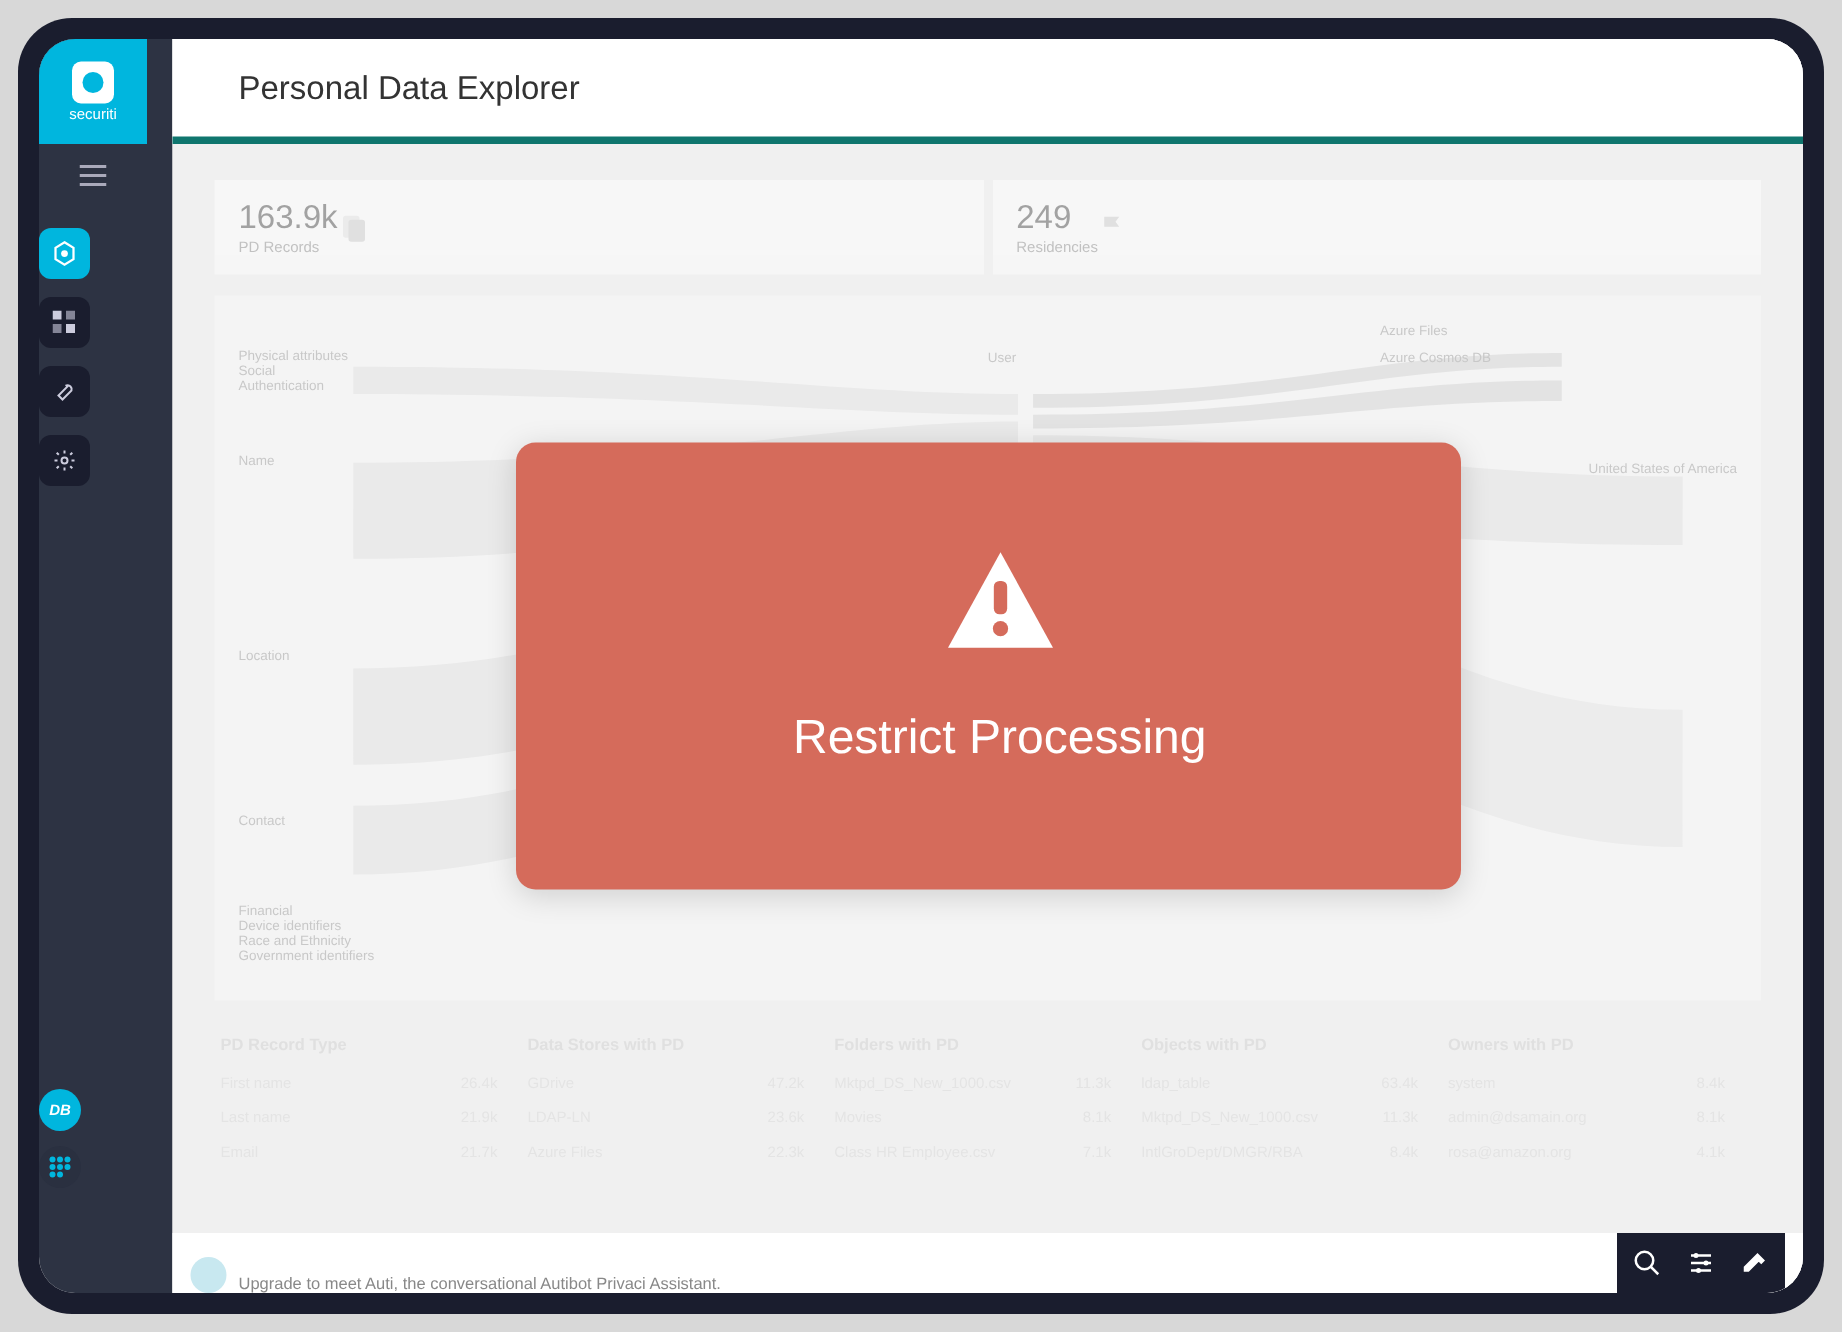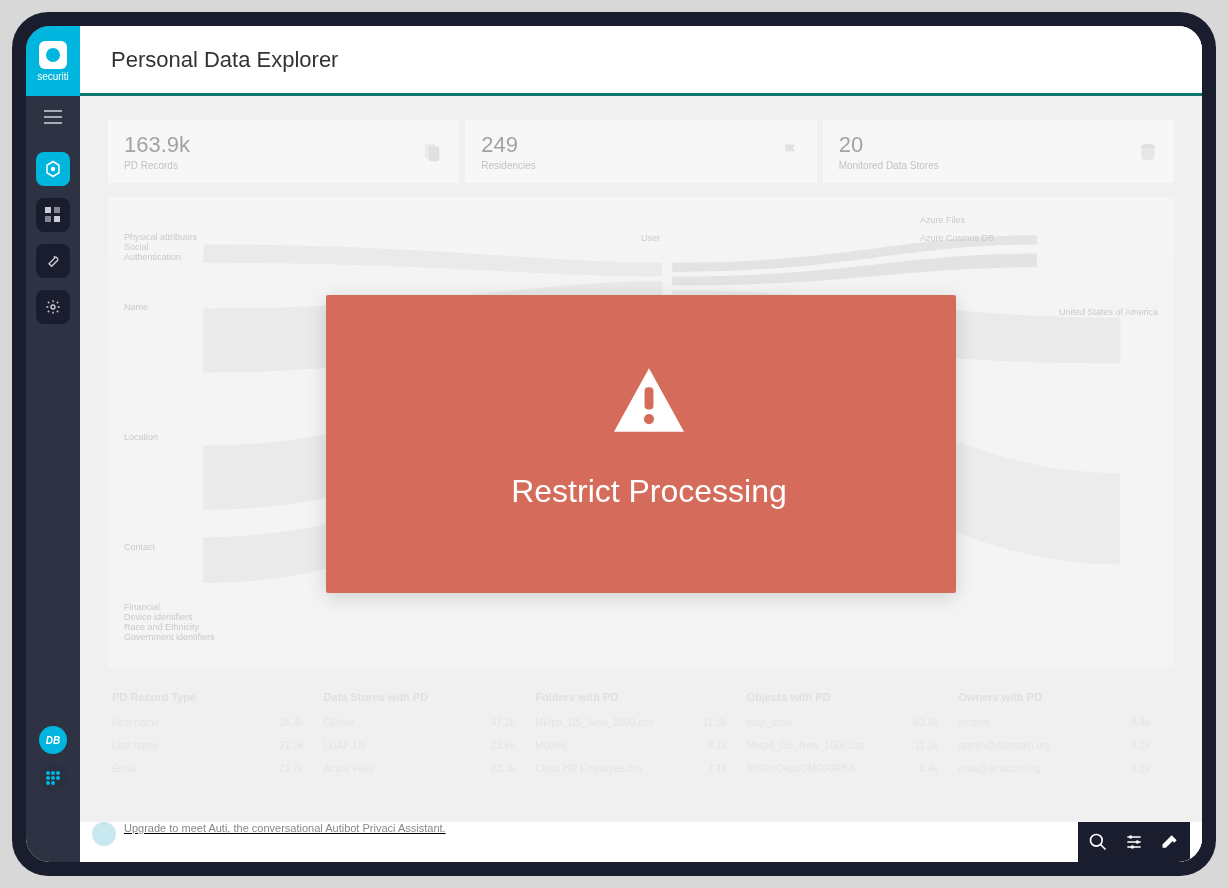--- a/index.html
+++ b/index.html
@@ -22,25 +22,25 @@
 .screen {
   width: 100%;
   height: 100%;
   background: #f0f0f0;
   border-radius: 24px;
   overflow: hidden;
   display: flex;
   position: relative;
 }
 .sidebar {
-  width: 54px;
+  width: 89px;
   background: #2d3343;
   display: flex;
   flex-direction: column;
-  align-items: center;
+  align-items: flex-start;
   padding-top: 0;
   flex-shrink: 0;
 }
 .logo-box {
   width: 72px;
   height: 70px;
   background: #00b6de;
   display: flex;
   flex-direction: column;
   align-items: center;
@@ -125,22 +125,22 @@
   display: flex;
   flex-direction: column;
   background: #f0f0f0;
   position: relative;
 }
 .header {
   height: 70px;
   background: #fff;
   display: flex;
   align-items: center;
-  padding: 0 31px;
-  border-bottom: 3px solid #0f766e;
+  padding: 0 44px;
+  border-bottom: 5px solid #0f766e;
 }
 .header h1 {
   font-size: 22px;
   font-weight: 400;
   color: #333;
 }
 .dashboard {
   flex: 1;
   padding: 24px 28px 0 28px;
   opacity: 0.45;
@@ -149,21 +149,21 @@
 .stat-cards {
   display: flex;
   gap: 6px;
 }
 .stat-card {
   flex: 1;
   background: #fff;
   padding: 12px 16px;
   display: flex;
   align-items: center;
-  justify-content: space-between;
+  justify-content: flex-start;
 }
 .stat-value { font-size: 22px; font-weight: 500; color: #444; }
 .stat-label { font-size: 10px; color: #888; margin-top: 2px; }
 .stat-icon { color: #ccc; }
 .sankey-area {
   margin-top: 14px;
   background: #fafafa;
   height: 470px;
   position: relative;
   padding: 20px 12px;
@@ -222,23 +222,22 @@
 .table-row > div { flex: 1; display: flex; gap: 6px; align-items: center; }
 .table-row .val { margin-left: auto; padding-right: 20px; }
 .footer-bar {
   position: absolute;
   bottom: 0;
   left: 0;
   right: 0;
   height: 40px;
   background: #fff;
   display: flex;
-  align-items: flex-start;
+  align-items: flex-end;
   padding: 0 12px;
-  text-decoration: underline;
 }
 .chat-bubble {
   width: 24px; height: 24px;
   background: #c8e8f0;
   border-radius: 50%;
   margin-right: 8px;
 }
 .footer-text { font-size: 11px; color: #888; }
 .footer-tools {
   margin-left: auto;
@@ -255,21 +254,21 @@
   top: 0; left: 0; right: 0; bottom: 0;
   display: flex;
   align-items: center;
   justify-content: center;
   pointer-events: none;
 }
 .modal {
   width: 630px;
   padding: 70px 24px 80px 40px;
   background: #d56b5b;
-  border-radius: 2px;
+  border-radius: 13px;
   display: flex;
   flex-direction: column;
   align-items: center;
   color: #fff;
   pointer-events: auto;
   box-shadow: 0 4px 20px rgba(0,0,0,0.15);
 }
 .modal-title {
   font-size: 32px;
   font-weight: 500;
@@ -359,32 +358,20 @@
             </div>
           </div>
           <div class="stat-card">
             <div>
               <div class="stat-value">249</div>
               <div class="stat-label">Residencies</div>
             </div>
             <div class="stat-icon">
               <svg width="20" height="20" viewBox="0 0 24 24">
                   <path d="M5 3v18M5 3h12l-3 4 3 4H5" fill="currentColor"></path>
-                </svg>
-            </div>
-          </div>
-          <div class="stat-card">
-            <div>
-              <div class="stat-value">20</div>
-              <div class="stat-label">Monitored Data Stores</div>
-            </div>
-            <div class="stat-icon">
-              <svg width="20" height="20" viewBox="0 0 24 24">
-                  <ellipse cx="12" cy="5" rx="8" ry="3" fill="currentColor"></ellipse>
-                  <path d="M4 5v14c0 1.7 3.6 3 8 3s8-1.3 8-3V5" fill="currentColor" opacity="0.7"></path>
                 </svg>
             </div>
           </div>
         </div>
 
         <div class="sankey-area">
           <svg width="100%" height="100%" viewBox="0 0 1000 470" preserveAspectRatio="none">
             <path d="M80 30 C300 30 400 50 520 50 L520 65 C400 65 300 50 80 50 Z" fill="#ccc" opacity="0.5"></path>
             <path d="M80 100 C300 100 400 70 520 70 L520 120 C400 120 300 170 80 170 Z" fill="#ccc" opacity="0.5"></path>
             <path d="M80 250 C300 250 400 130 520 130 L520 200 C400 200 300 320 80 320 Z" fill="#ccc" opacity="0.5"></path>

